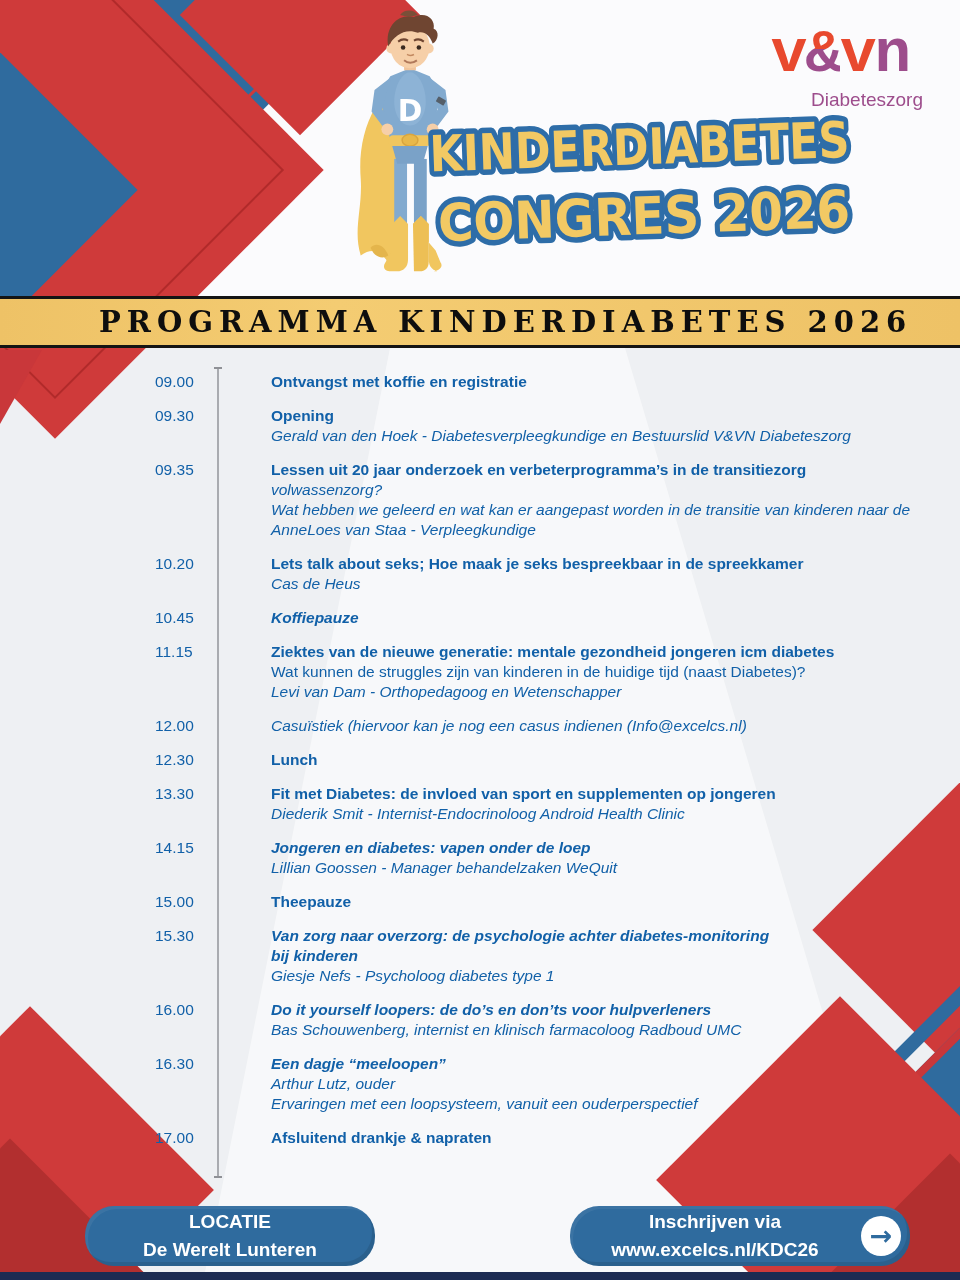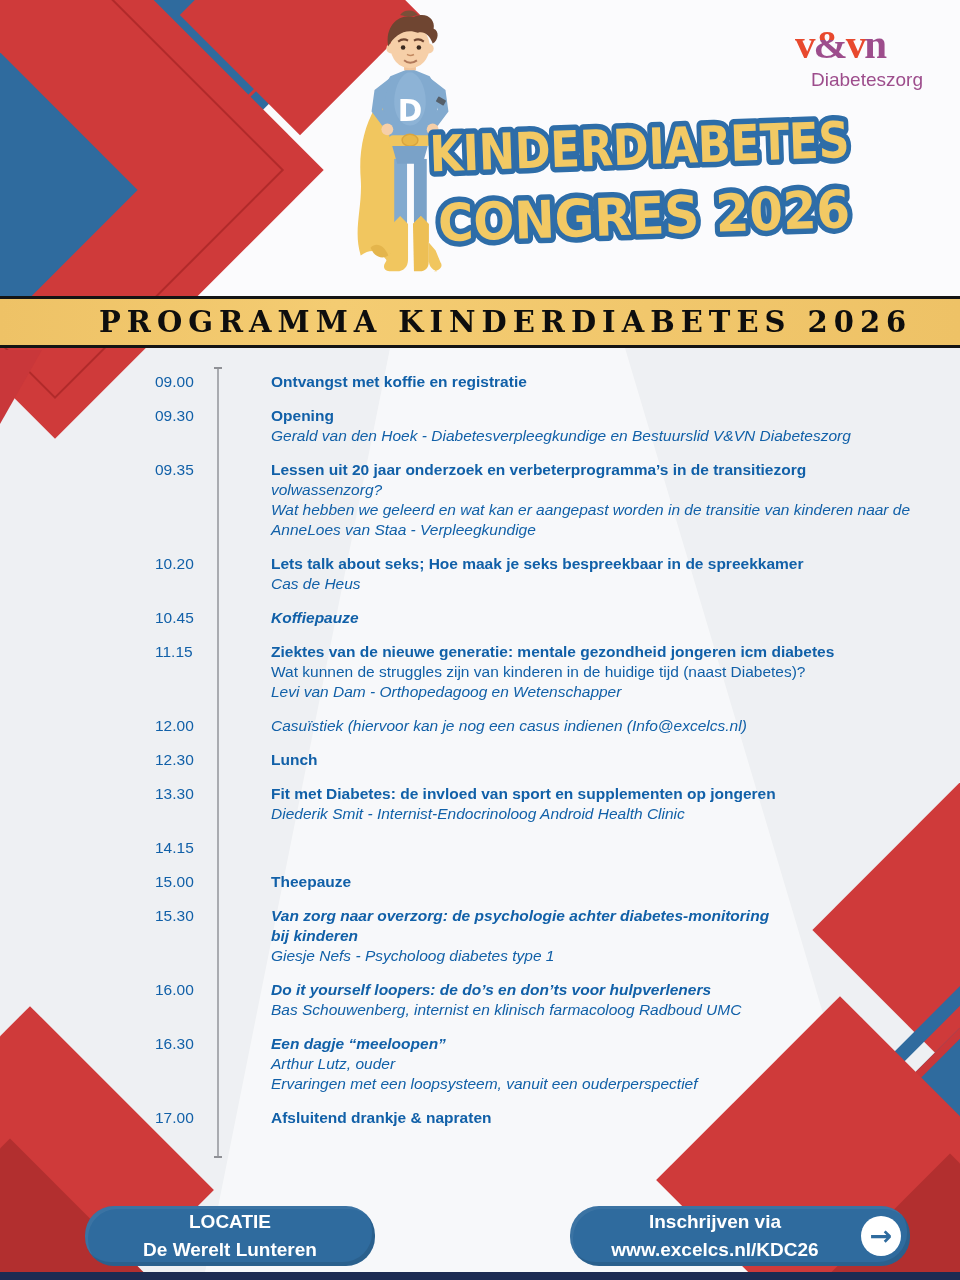--- a/index.html
+++ b/index.html
@@ -25,21 +25,21 @@
   }
   .wedge {
     position:absolute; left:0; top:350px; width:42px; height:74px; background:#c9373a;
     clip-path:polygon(0 0, 100% 0, 0 100%);
   }
   .chev-outer { border:14px solid #2f6b9e; background:transparent; }
   .chev-inner { border:8px solid #c9373a; }
 
   
   .vvn { position:absolute; left:755px; top:24px; width:170px; z-index:4; text-align:center; }
-  .vvn-word { font-family:Liberation Serif, serif; font-weight:bold; font-size:41px; line-height:1; letter-spacing:-2px; }
+  .vvn-word { font-family:Liberation Mono, monospace; font-weight:bold; font-size:61px; line-height:1; letter-spacing:-2px; }
   .lo { color:#e8492e; }
   .lp { color:#9d4d8c; }
   .lamp { color:#9d4d8c; }
   @supports (-webkit-background-clip:text) {
     .lamp {
       background:linear-gradient(180deg,#e8492e 42%,#9d4d8c 42%);
       -webkit-background-clip:text; background-clip:text; color:transparent;
     }
   }
   .vvn-sub { margin-top:4px; padding-right:2px; text-align:right; font-size:19px; color:#9d4d8c; }
@@ -248,20 +248,24 @@
     <div class="row">
       <div class="t">13.30</div>
       <div class="lines">
           <div class="b ">Fit met Diabetes: de invloed van sport en supplementen op jongeren</div>
           <div class="i">Diederik Smit - Internist-Endocrinoloog Android Health Clinic</div>
         </div>
     </div>
 
     <div class="row">
       <div class="t">14.15</div>
+      <div class="lines">
+          <div class="b i">Jongeren en diabetes: vapen onder de loep</div>
+          <div class="i">Lillian Goossen - Manager behandelzaken WeQuit</div>
+        </div>
     </div>
 
     <div class="row">
       <div class="t">15.00</div>
       <div class="lines">
           <div class="b ">Theepauze</div>
         </div>
     </div>
 
     <div class="row">

